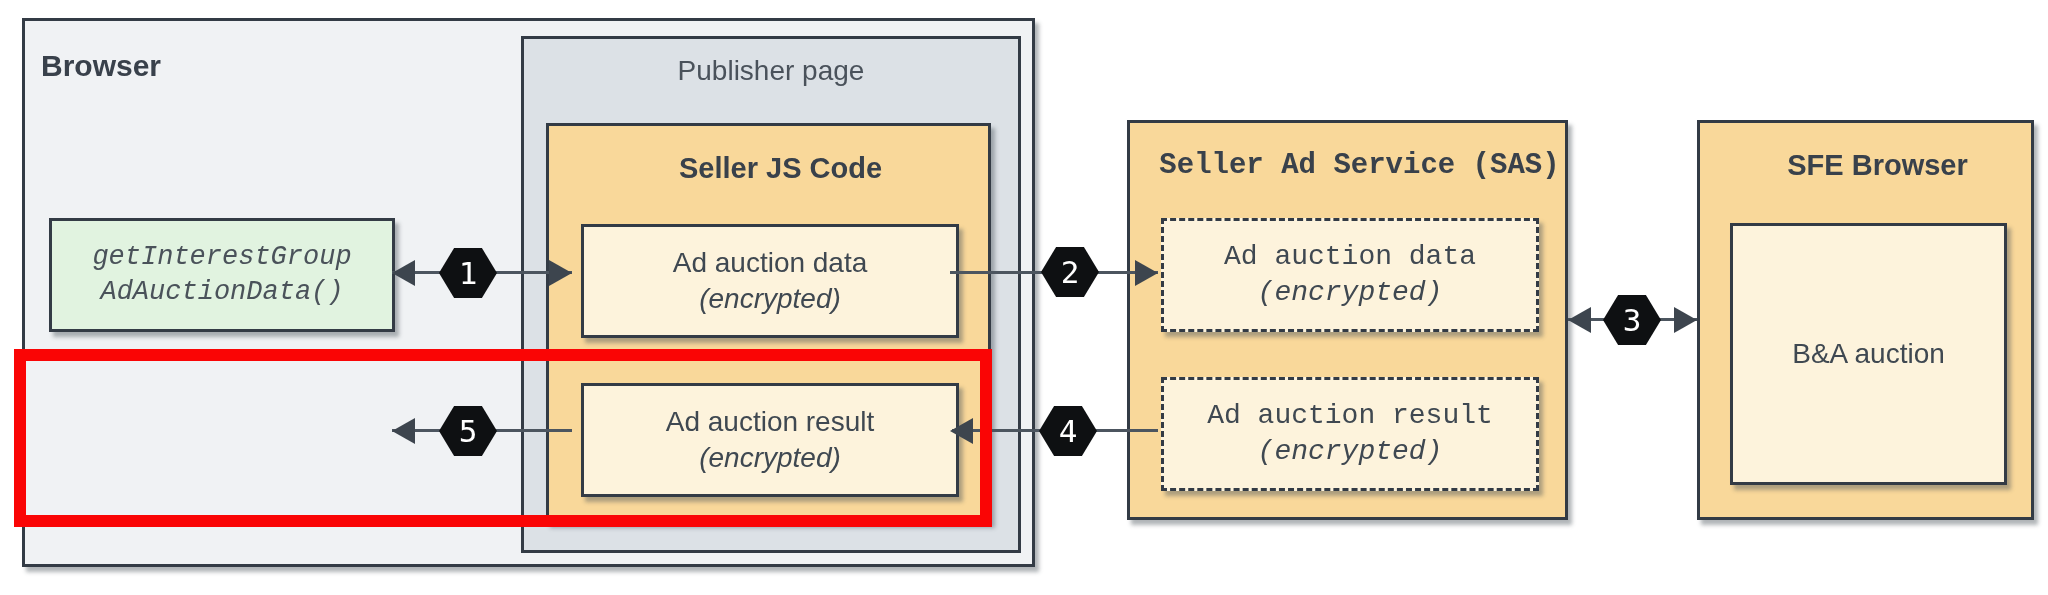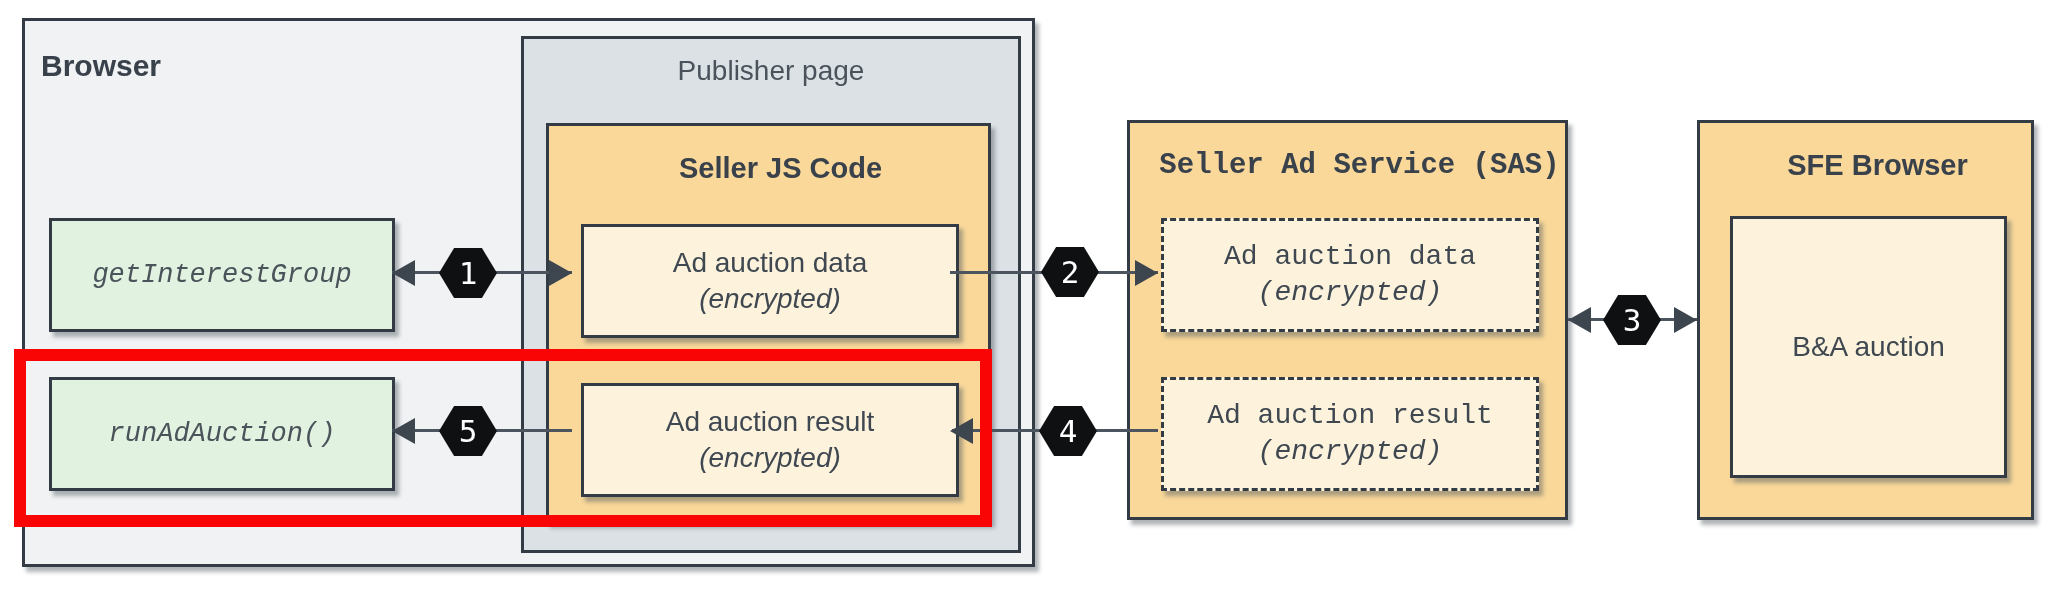--- a/index.html
+++ b/index.html
@@ -45,21 +45,21 @@
   .green1{left:24px;top:197px;width:346px;height:114px;}
   .green2{left:24px;top:356px;width:346px;height:114px;}
 
   
   .sas{left:1127px;top:120px;width:441px;height:400px;background:var(--orange);font-family:Liberation Mono, monospace;}
   .sas-data{left:31px;top:95px;width:378px;height:114px;}
   .sas-result{left:31px;top:254px;width:378px;height:114px;}
 
   
   .sfe{left:1697px;top:120px;width:337px;height:400px;background:var(--orange);}
-  .ba{left:30px;top:93px;width:277px;height:262px;justify-content:center;}
+  .ba{left:30px;top:100px;width:277px;height:262px;justify-content:center;}
 
   
   .hline{position:absolute;height:3px;background:var(--line);z-index:5;}
   .line-1{left:392px;top:271px;width:180px;}
   .line-2{left:950px;top:271px;width:208px;}
   .line-3{left:1568px;top:318px;width:129px;}
   .line-4{left:952px;top:429px;width:206px;}
   .line-5{left:392px;top:429px;width:180px;}
 
   .ah{position:absolute;width:0;height:0;border-top:13px solid transparent;border-bottom:13px solid transparent;z-index:6;}
@@ -104,25 +104,23 @@
 
         <div class="cream shadow js-result">
           <div class="l1">Ad auction result</div>
           <div class="l2">(encrypted)</div>
         </div>
       </div>
     </div>
 
     <div class="greenbox shadow green1">
       <div>getInterestGroup</div>
+      <div>AdAuctionData()</div>
     </div>
 
-    <div class="greenbox shadow green2">
-      <div>runAdAuction()</div>
-    </div>
   </div>
 
   <div class="abox sas shadow">
     <div class="box-title">Seller Ad Service (SAS)</div>
 
     <div class="cream dashed shadow sas-data">
       <div class="l1">Ad auction data</div>
       <div class="l2">(encrypted)</div>
     </div>
 

